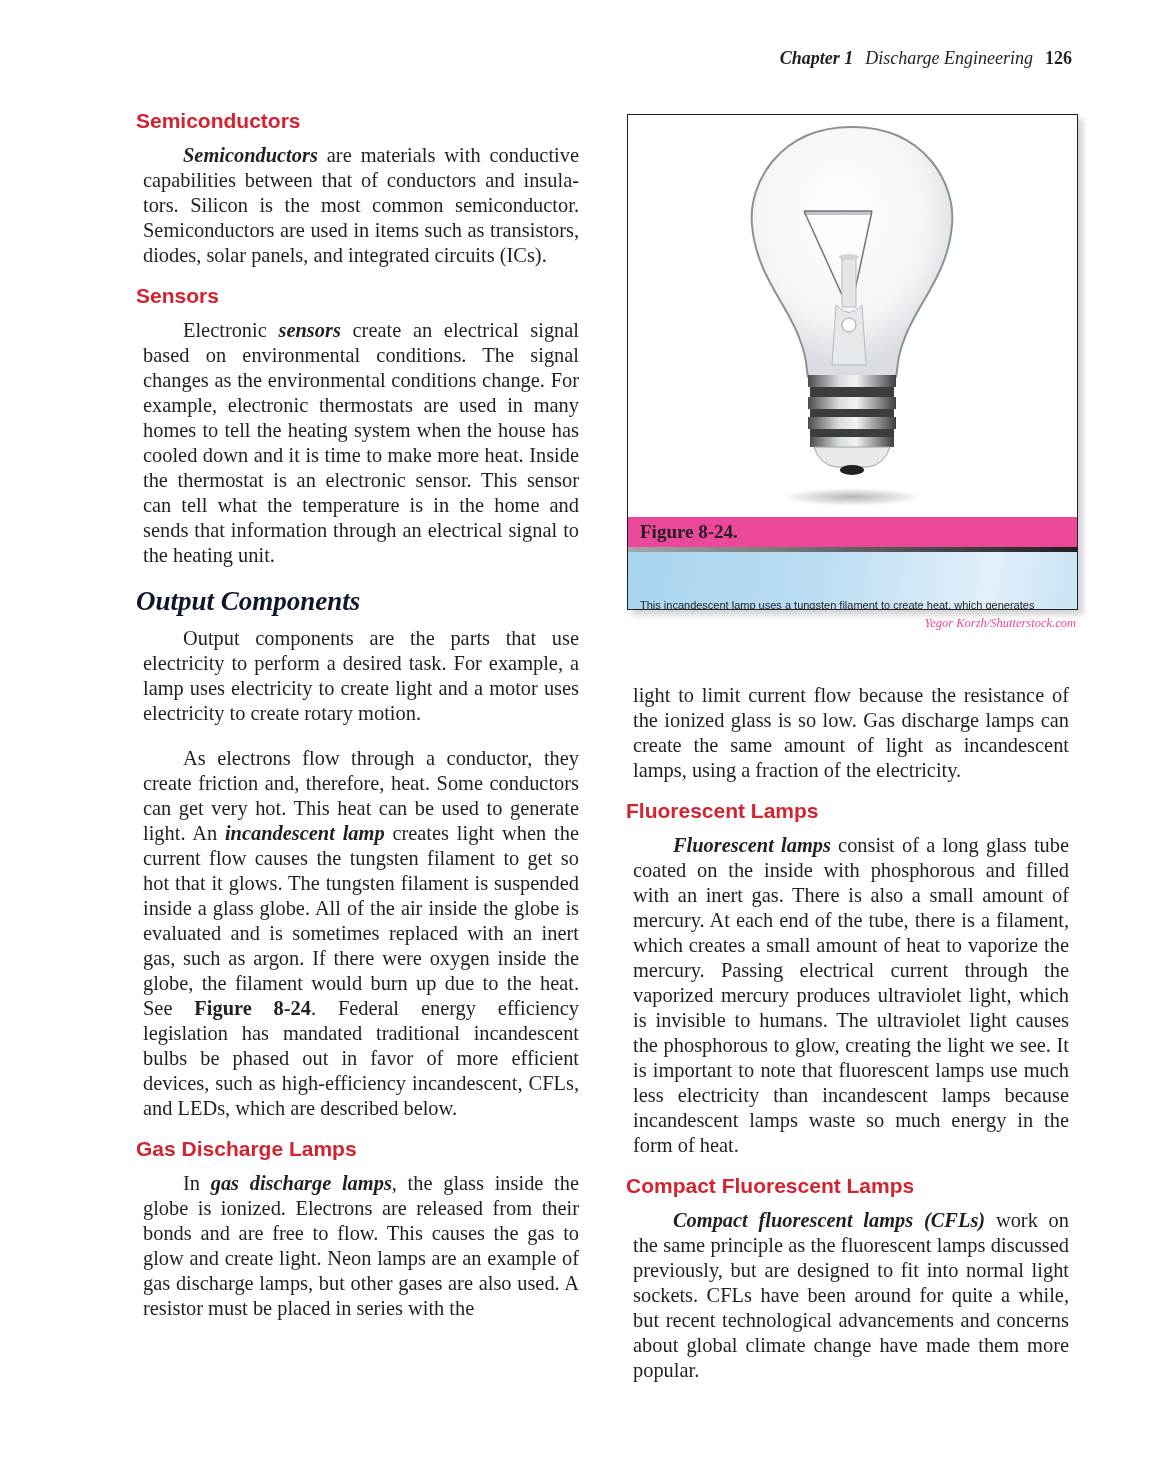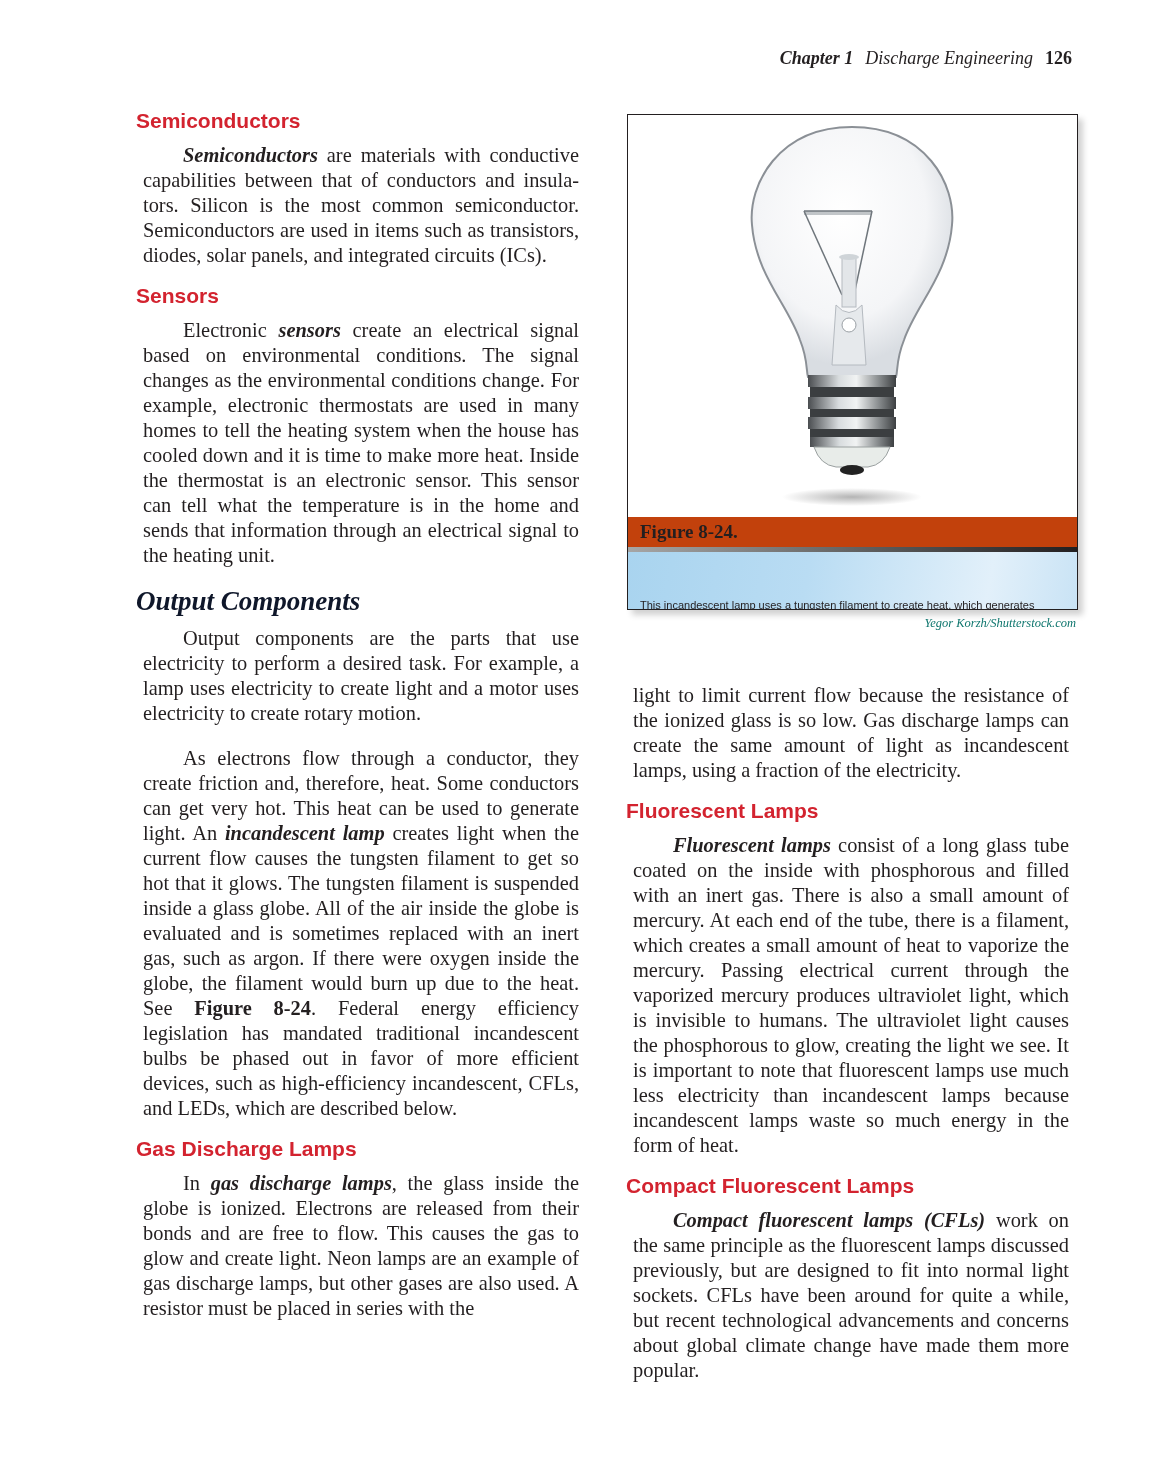--- a/index.html
+++ b/index.html
@@ -42,41 +42,41 @@
 
   .figure {
     position: absolute; left: 627px; top: 114px; width: 449px; height: 494px;
     border: 1.5px solid #231f20; background: #ffffff;
     box-shadow: 5px 5px 6px rgba(0,0,0,0.18);
     overflow: hidden;
   }
   .figure .photo { position: absolute; left: 0; top: 0; width: 449px; height: 402px; }
   .figure .label-bar {
     position: absolute; left: 0; top: 402px; width: 449px; height: 30px;
-    background: #c2410c;
+    background: #ec4899;
   }
   .figure .label-bar span {
     position: absolute; left: 12px; top: 4px; font-weight: bold; font-size: 19px;
   }
   .figure .rule {
     position: absolute; left: 0; top: 432px; width: 449px; height: 5px;
     background: linear-gradient(to right, #a6a6a6, #555 60%, #231f20);
   }
   .figure .caption {
     position: absolute; left: 0; top: 437px; width: 449px; height: 57px;
     background: linear-gradient(100deg, #a9d4ef 0%, #b9dcf3 40%, #e2f0fa 80%, #c9e3f5 100%);
   }
   .figure .caption span {
     position: absolute; left: 12px; top: 6px; right: 30px;
     font-family: "Liberation Sans", "DejaVu Sans", sans-serif;
     font-size: 11px; line-height: 20px; color: #231f20; margin-top: 37px;
   }
   .credit {
     position: absolute; right: 80px; top: 616px;
-    font-size: 12.5px; font-style: italic; color: #0f766e;
+    font-size: 12.5px; font-style: italic; color: #ec4899;
   }
 </style>
 </head>
 <body>
 
 <div class="running-head">
   <span class="chap">Chapter 1</span><span class="title">Discharge Engineering</span><span class="page">126</span>
 </div>
 
 <div class="col col-left">

